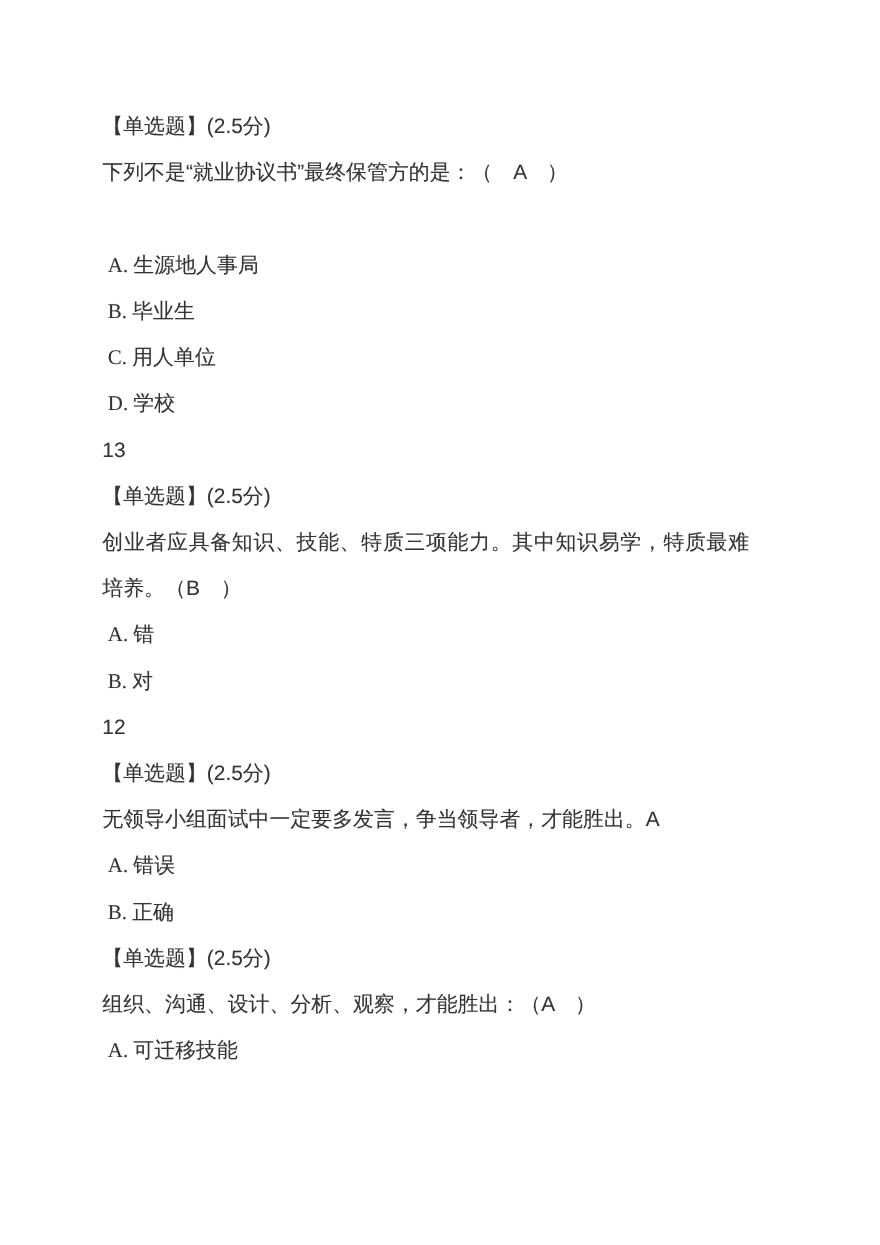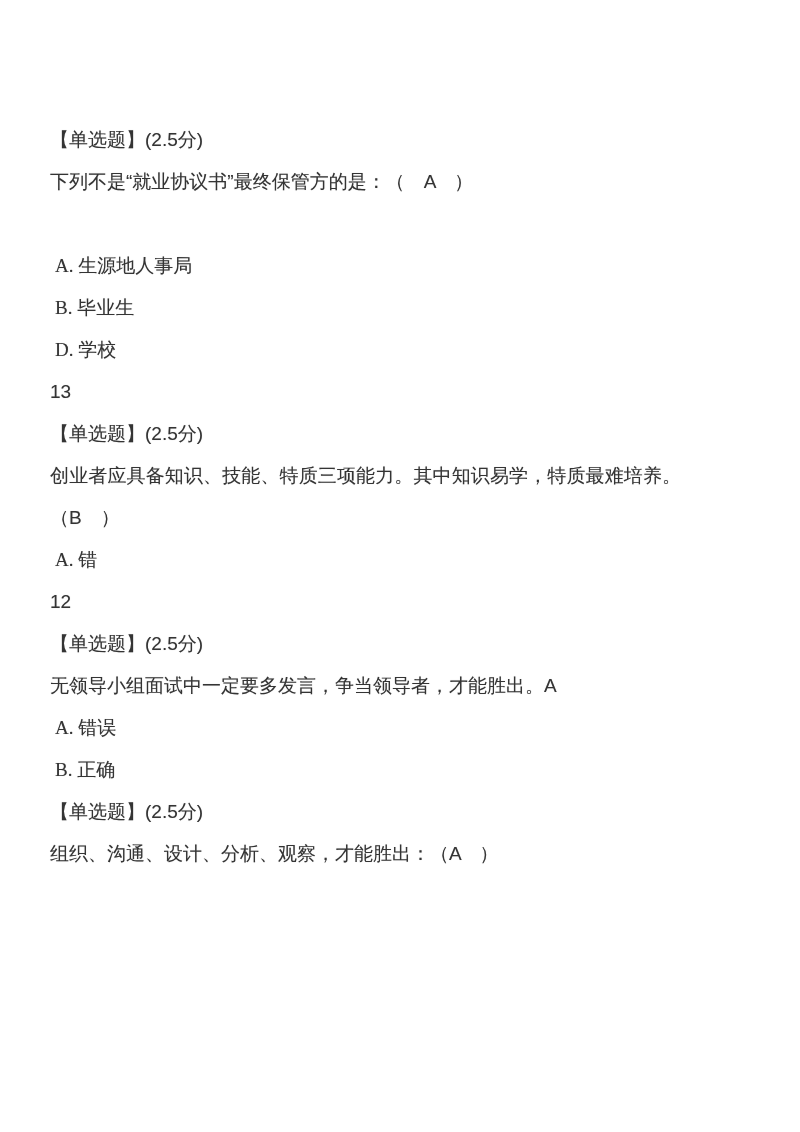--- a/index.html
+++ b/index.html
@@ -7,23 +7,22 @@
     padding: 0;
   }
   body {
     width: 800px;
     height: 1132px;
     background: #ffffff;
     overflow: hidden;
     font-family: "Liberation Sans", "DejaVu Sans", sans-serif;
   }
   .doc {
-    padding: 95px 119px 0 50px; 
+    padding: 95px 119px 0 93px; 
     box-sizing: border-box;
-    margin-top: 24px;
   }
   .doc p {
     margin: 0;
     font-size: 19px;
     line-height: 42px;
     color: #343434;
     white-space: pre-wrap;
     text-align: justify;
     text-shadow: 0 0 0.8px rgba(70,70,70,0.35);
   }
@@ -42,36 +41,39 @@
 <body>
 
 <main class="doc">
 
   <section>
     <p>【单选题】(2.5分)</p>
     <p>下列不是“就业协议书”最终保管方的是：（　A　）</p>
     <div class="spacer"></div>
     <p class="option">A. 生源地人事局</p>
     <p class="option">B. 毕业生</p>
+    <p class="option">C. 用人单位</p>
     <p class="option">D. 学校</p>
   </section>
 
   <section>
     <p class="qnum">13</p>
     <p>【单选题】(2.5分)</p>
     <p>创业者应具备知识、技能、特质三项能力。其中知识易学，特质最难培养。（B　）</p>
     <p class="option">A. 错</p>
+    <p class="option">B. 对</p>
   </section>
 
   <section>
     <p class="qnum">12</p>
     <p>【单选题】(2.5分)</p>
     <p>无领导小组面试中一定要多发言，争当领导者，才能胜出。A</p>
     <p class="option">A. 错误</p>
     <p class="option">B. 正确</p>
   </section>
 
   <section>
     <p>【单选题】(2.5分)</p>
     <p>组织、沟通、设计、分析、观察，才能胜出：（A　）</p>
+    <p class="option">A. 可迁移技能</p>
   </section>
 
 </main>
 
 </body></html>

